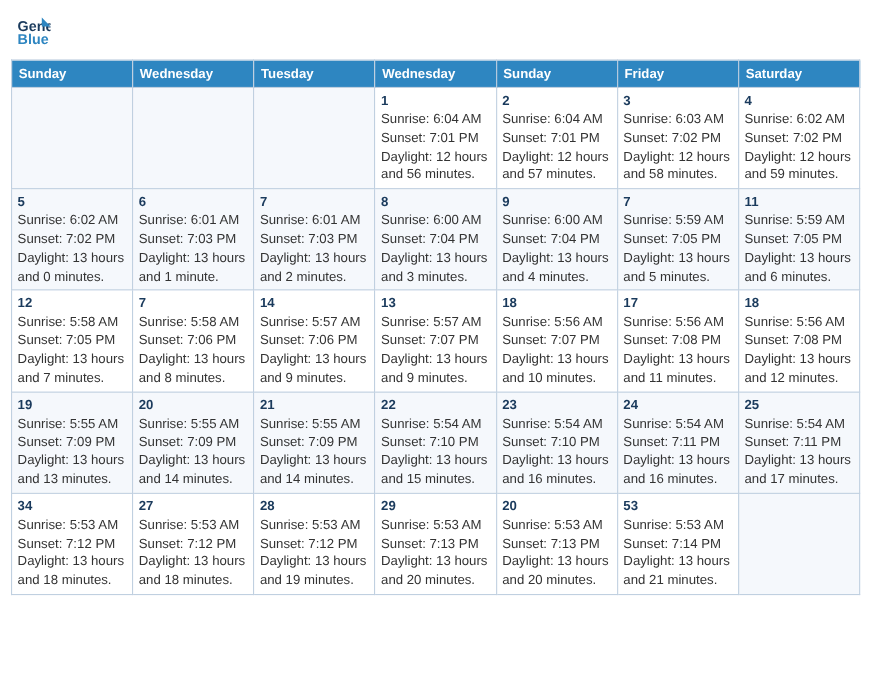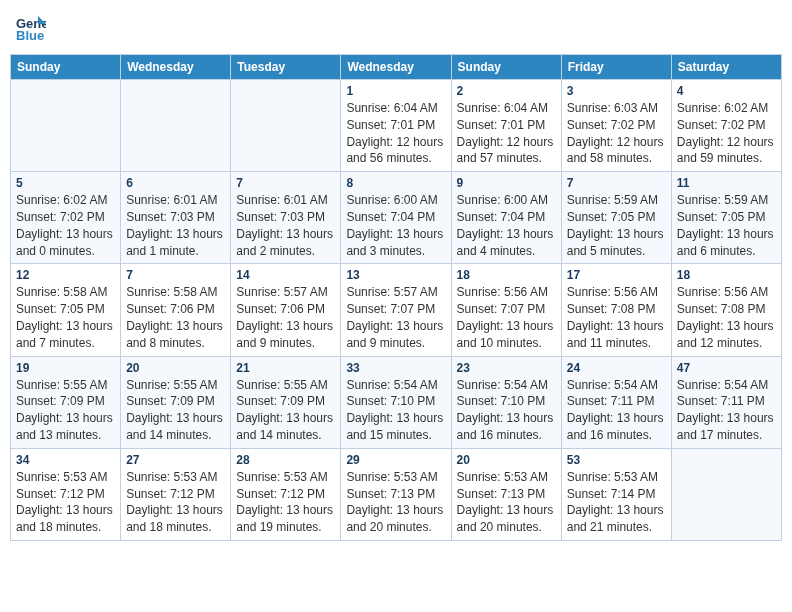--- a/index.html
+++ b/index.html
@@ -200,33 +200,33 @@
         </td>
         <td>
           <div class="day-number">20</div>
           <div class="day-info">Sunrise: 5:55 AM<br>Sunset: 7:09 PM<br>Daylight: 13 hours<br>and 14 minutes.</div>
         </td>
         <td>
           <div class="day-number">21</div>
           <div class="day-info">Sunrise: 5:55 AM<br>Sunset: 7:09 PM<br>Daylight: 13 hours<br>and 14 minutes.</div>
         </td>
         <td>
-          <div class="day-number">33</div>
+          <div class="day-number">22</div>
           <div class="day-info">Sunrise: 5:54 AM<br>Sunset: 7:10 PM<br>Daylight: 13 hours<br>and 15 minutes.</div>
         </td>
         <td>
           <div class="day-number">23</div>
           <div class="day-info">Sunrise: 5:54 AM<br>Sunset: 7:10 PM<br>Daylight: 13 hours<br>and 16 minutes.</div>
         </td>
         <td>
           <div class="day-number">24</div>
           <div class="day-info">Sunrise: 5:54 AM<br>Sunset: 7:11 PM<br>Daylight: 13 hours<br>and 16 minutes.</div>
         </td>
         <td>
-          <div class="day-number">47</div>
+          <div class="day-number">25</div>
           <div class="day-info">Sunrise: 5:54 AM<br>Sunset: 7:11 PM<br>Daylight: 13 hours<br>and 17 minutes.</div>
         </td>
       </tr>
       <tr>
         <td>
           <div class="day-number">34</div>
           <div class="day-info">Sunrise: 5:53 AM<br>Sunset: 7:12 PM<br>Daylight: 13 hours<br>and 18 minutes.</div>
         </td>
         <td>
           <div class="day-number">27</div>

